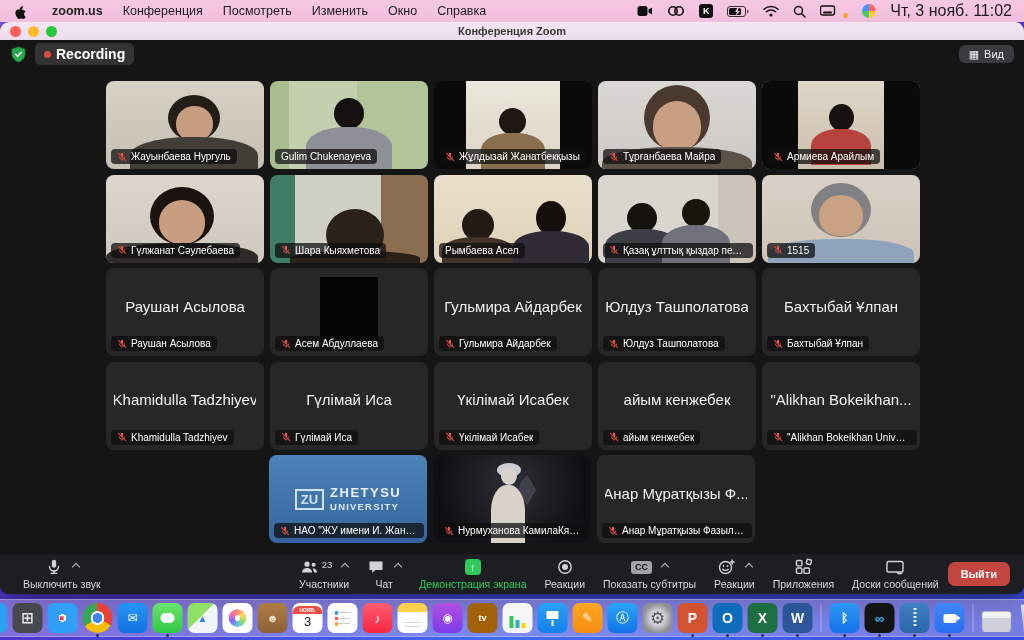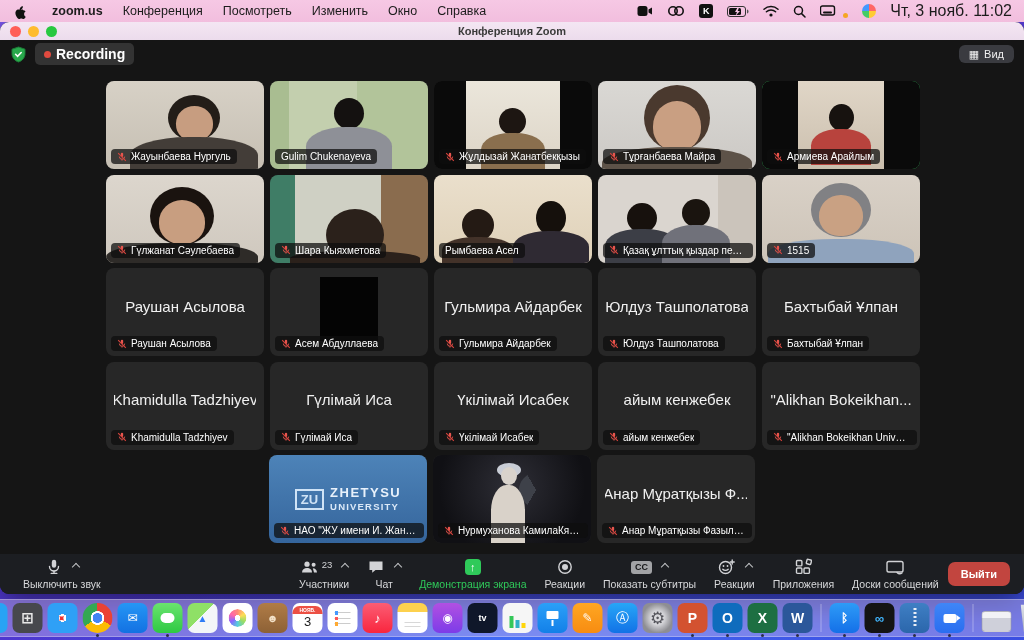--- a/index.html
+++ b/index.html
@@ -124,21 +124,21 @@
   .dk-reminders{background:#fff;align-items:center;justify-content:center;}
   .dk-reminders i{display:block;width:16px;height:16px;
      background:radial-gradient(circle 2px at 2px 3px,#49f 96%,transparent),
      radial-gradient(circle 2px at 2px 8.5px,#f55 96%,transparent),
      radial-gradient(circle 2px at 2px 14px,#fa3 96%,transparent),
      linear-gradient(180deg,transparent 2px,#ccc 2.4px 3.4px,transparent 3.4px 7.6px,#ccc 8px 9px,transparent 9px 13px,#ccc 13.4px 14.4px,transparent 14.4px);}
   .dk-music{background:linear-gradient(180deg,#fb5d74,#f9263e);font-size:13px;}
   .dk-notes{background:linear-gradient(180deg,#fdd14e 0 30%,#fff 30%);}
   .dk-notes i{display:block;width:16px;height:5px;border-top:1px solid #d8d8d8;border-bottom:1px solid #d8d8d8;margin-top:12px;}
   .dk-podcasts{background:linear-gradient(180deg,#b150e2,#7d3ce8);font-size:12px;}
-  .dk-tv{background:#0f172a;font-size:9px;font-weight:bold;letter-spacing:0;}
+  .dk-tv{background:#a16207;font-size:9px;font-weight:bold;letter-spacing:0;}
   .dk-numbers{background:#f6f6f6;align-items:flex-end;justify-content:center;padding-bottom:5px;}
   .dk-numbers i{display:block;width:16px;height:12px;
      background:linear-gradient(0deg,#34c759 0,#34c759 100%) 0 100%/4px 12px no-repeat,
      linear-gradient(0deg,#30b0c7 0,#30b0c7 100%) 6px 100%/4px 8px no-repeat,
      linear-gradient(0deg,#ffd60a 0,#ffd60a 100%) 12px 100%/4px 5px no-repeat;}
   .dk-keynote{background:linear-gradient(180deg,#2ba0f8,#1380e8);flex-direction:column;gap:1px;}
   .dk-keynote b{width:12px;height:8px;background:#fff;border-radius:1px;display:block;}
   .dk-keynote i{width:2px;height:6px;background:#fff;display:block;}
   .dk-pages{background:linear-gradient(180deg,#ffa722,#f78c11);font-size:12px;}
   .dk-appstore{background:linear-gradient(180deg,#27a6f7,#1272e6);font-size:13px;font-weight:normal;}

